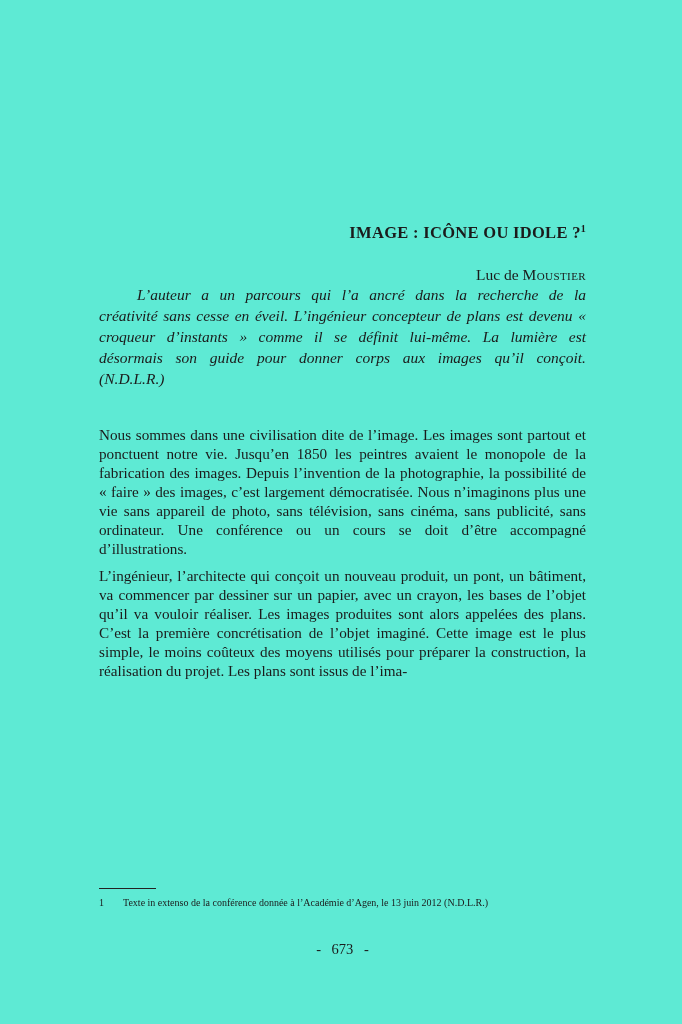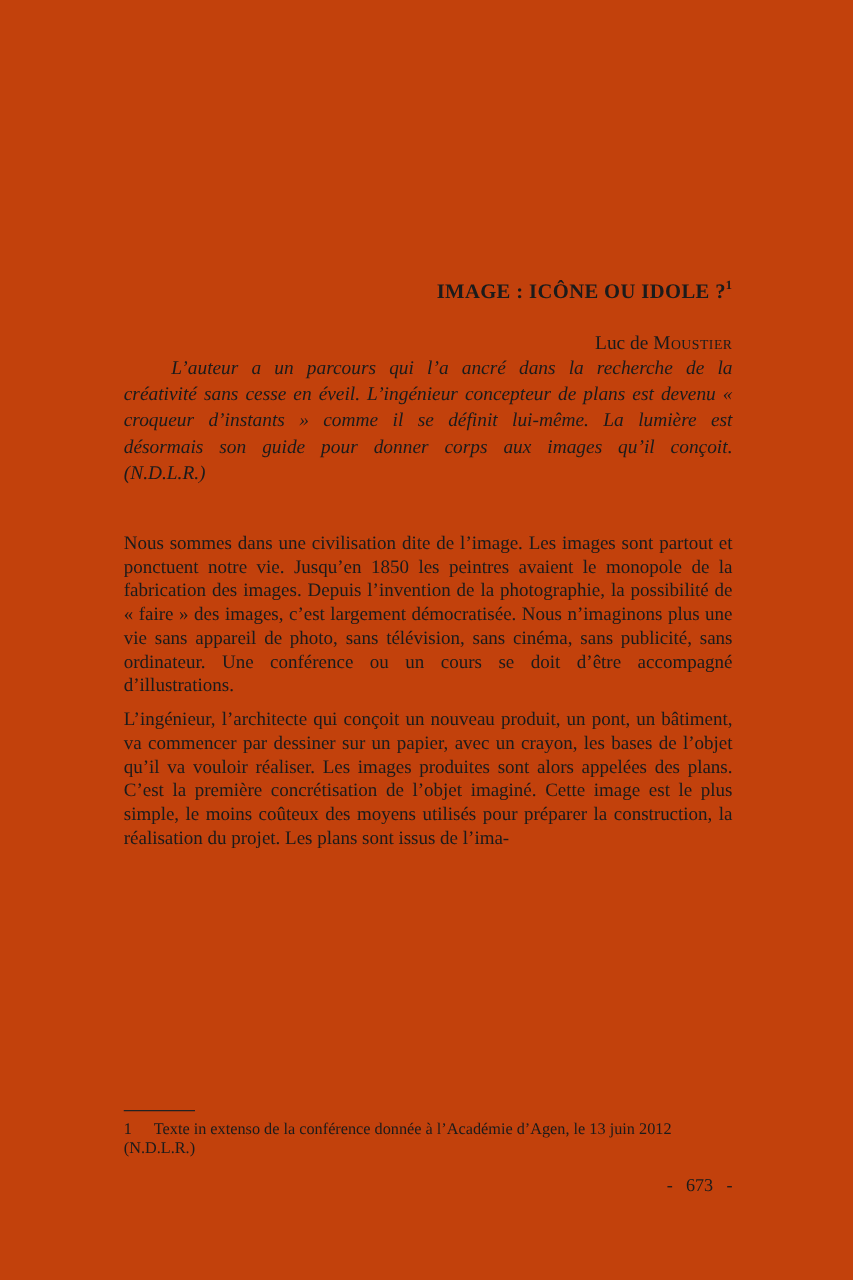--- a/index.html
+++ b/index.html
@@ -4,21 +4,21 @@
 <style>
   html, body {
     margin: 0;
     padding: 0;
     background: #e8e8e8;
   }
   .page {
     position: relative;
     width: 682px;
     height: 1024px;
-    background: #c2410c;
+    background: #5eead4;
     font-family: "Liberation Serif", serif;
     color: #1b1b1b;
     overflow: hidden;
     margin: 0 auto;
   }
   .content {
     position: absolute;
     left: 99px;
     width: 487px;
     top: 0;
@@ -81,33 +81,33 @@
     width: 487px;
     top: 888px;
   }
   .footnote-rule {
     width: 57px;
     height: 0;
     border-top: 1.2px solid #222222;
     margin-bottom: 6px;
   }
   .footnote {
-    font-size: 13px;
+    font-size: 10px;
     line-height: 15px;
   }
   .footnote .fn-num {
     display: inline-block;
     width: 24px;
   }
   .page-number {
     position: absolute;
     left: 99px;
     width: 487px;
     top: 941px;
-    text-align: right;
+    text-align: center;
     font-size: 14.5px;
     word-spacing: 7px;
   }
 </style>
 </head>
 <body>
 
 <div class="page">
   <div class="content">
 

